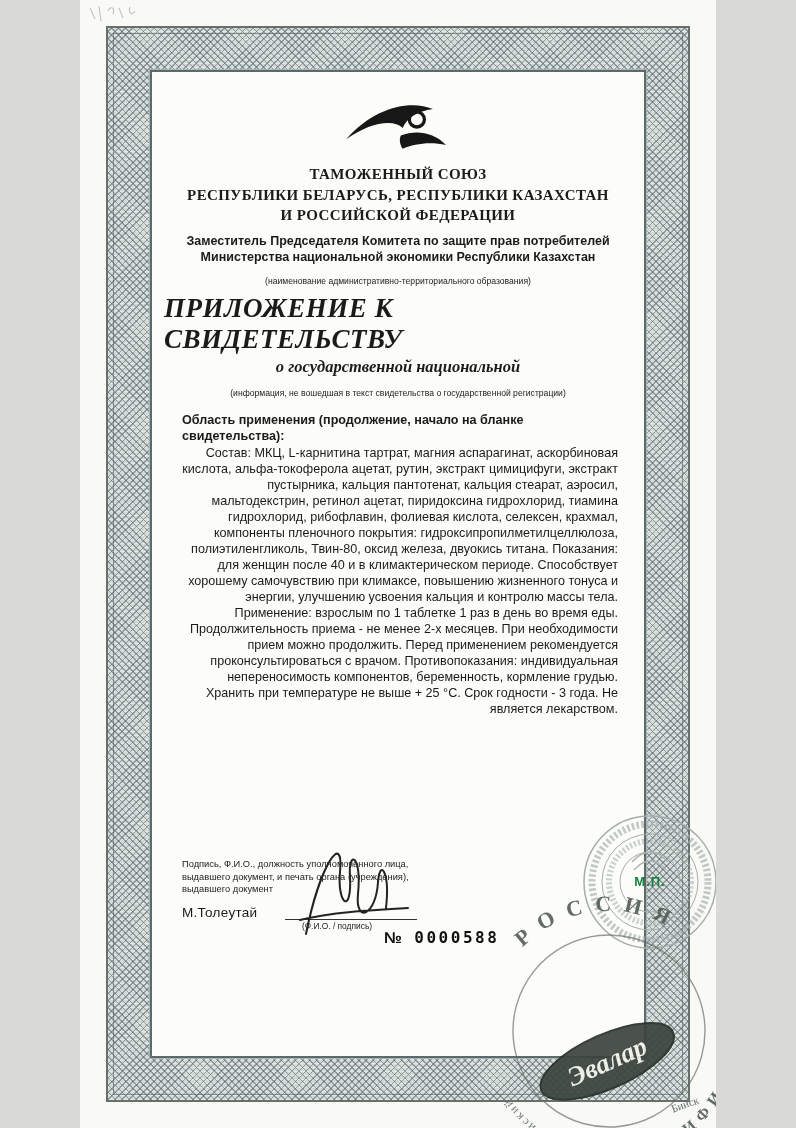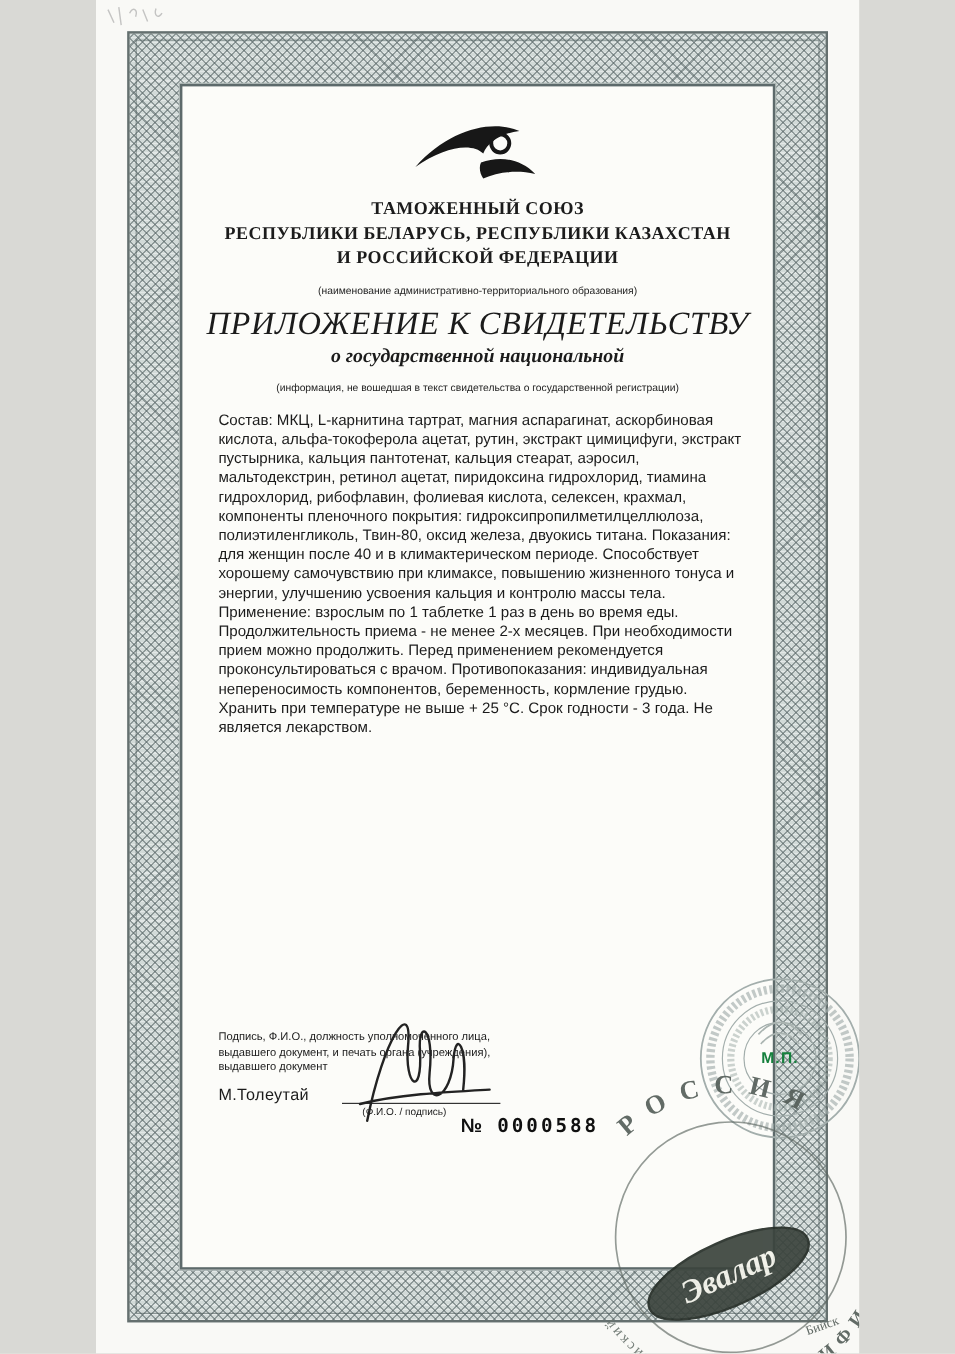--- a/index.html
+++ b/index.html
@@ -39,41 +39,41 @@
   }
   .committee {
     text-align:center; font-weight:bold; font-size:12.5px;
     line-height:1.28; margin:9px 34px 0;
   }
   .issuer { margin-top:7px; }
   .tiny-note {
     text-align:center; font-size:8.6px; color:#222; margin:11px 0 0;
   }
   .doc-title {
-    text-align:center; font-family:"Liberation Serif", serif;
-    font-style:italic; font-weight:normal; font-size:27px;
+    font-family:"Liberation Serif", serif;
+    font-style:italic; font-weight:bold; font-size:27px;
     letter-spacing:.5px; margin:7px 12px 0;
   }
   .doc-subtitle {
     text-align:center; font-family:"Liberation Serif", serif;
     font-style:italic; font-weight:bold; font-size:16.5px; margin-top:2px;
   }
   .dateline { margin-top:15px; text-align:center; font-size:13px; }
   .dateline .lbl { font-weight:bold; }
   .dateline .blank {
     display:inline-block; border-bottom:1px solid #333;
     text-align:center; padding:0 8px; margin:0 3px;
   }
   .dateline .day   { min-width:52px; }
   .dateline .month { min-width:92px; }
   .dateline .year  { min-width:66px; }
   .dateline .regnum { letter-spacing:.3px; margin-left:4px; }
   .body-wrap { margin:15px 26px 0 30px; font-size:12.6px; line-height:1.27; }
   .body-heading { font-weight:bold; margin:0; }
-  .body-text { margin:1px 0 12px; }
+  .body-text { margin:1px 0 12px;text-align:right; }
 
   .sig-block { position:absolute; left:30px; top:786px; width:320px; }
   .sig-caption { font-size:9.3px; line-height:1.35; width:238px; margin:0; }
   .sig-row { display:flex; align-items:flex-end; margin-top:9px;gap:20px; }
   .sig-name { font-size:13.5px; letter-spacing:.3px; }
   .sig-line { display:inline-block; width:132px; border-bottom:1px solid #333; height:15px; margin-left:8px; }
   .sig-note { font-size:8.4px; width:170px; text-align:center; margin-left:70px; margin-top:1px; }
   .signature-svg { position:absolute; left:110px; top:-34px; pointer-events:none; }
 
   .seal { position:absolute; left:428px; top:740px; width:140px; height:140px; }
@@ -115,30 +115,32 @@
         <path d="M78 44 C 94 38, 112 40, 126 54 C 108 50, 92 53, 80 58 C 77 54, 76 48, 78 44 Z" fill="#171717"></path>
       </svg>
     </div>
 
     <div class="union">
       <div>ТАМОЖЕННЫЙ СОЮЗ</div>
       <div>РЕСПУБЛИКИ БЕЛАРУСЬ, РЕСПУБЛИКИ КАЗАХСТАН</div>
       <div>И РОССИЙСКОЙ ФЕДЕРАЦИИ</div>
     </div>
 
+    <p class="committee issuer">Заместитель Председателя Комитета по защите прав потребителей Министерства национальной экономики Республики Казахстан</p>
 
     <p class="tiny-note">(наименование административно-территориального образования)</p>
 
     <h1 class="doc-title">ПРИЛОЖЕНИЕ К СВИДЕТЕЛЬСТВУ</h1>
     <div class="doc-subtitle">о государственной национальной</div>
 
 
     <p class="tiny-note">(информация, не вошедшая в текст свидетельства о государственной регистрации)</p>
 
     <div class="body-wrap">
+      <p class="body-heading">Область применения (продолжение, начало на бланке свидетельства):</p>
       <p class="body-text">Состав: МКЦ, L-карнитина тартрат, магния аспарагинат, аскорбиновая кислота, альфа-токоферола ацетат, рутин, экстракт цимицифуги, экстракт пустырника, кальция пантотенат, кальция стеарат, аэросил, мальтодекстрин, ретинол ацетат, пиридоксина гидрохлорид, тиамина гидрохлорид, рибофлавин, фолиевая кислота, селексен, крахмал, компоненты пленочного покрытия: гидроксипропилметилцеллюлоза, полиэтиленгликоль, Твин-80, оксид железа, двуокись титана. Показания: для женщин после 40 и в климактерическом периоде. Способствует хорошему самочувствию при климаксе, повышению жизненного тонуса и энергии, улучшению усвоения кальция и контролю массы тела. Применение: взрослым по 1 таблетке 1 раз в день во время еды. Продолжительность приема - не менее 2-х месяцев. При необходимости прием можно продолжить. Перед применением рекомендуется проконсультироваться с врачом. Противопоказания: индивидуальная непереносимость компонентов, беременность, кормление грудью. Хранить при температуре не выше + 25 °С. Срок годности - 3 года. Не является лекарством.</p>
     </div>
 
     <div class="sig-block">
       <p class="sig-caption">Подпись, Ф.И.О., должность уполномоченного лица, выдавшего документ, и печать органа (учреждения), выдавшего документ</p>
       <div class="sig-row">
         <span class="sig-name">М.Толеутай</span>
         <span class="sig-line"></span>
       </div>
       <div class="sig-note">(Ф.И.О. / подпись)</div>

